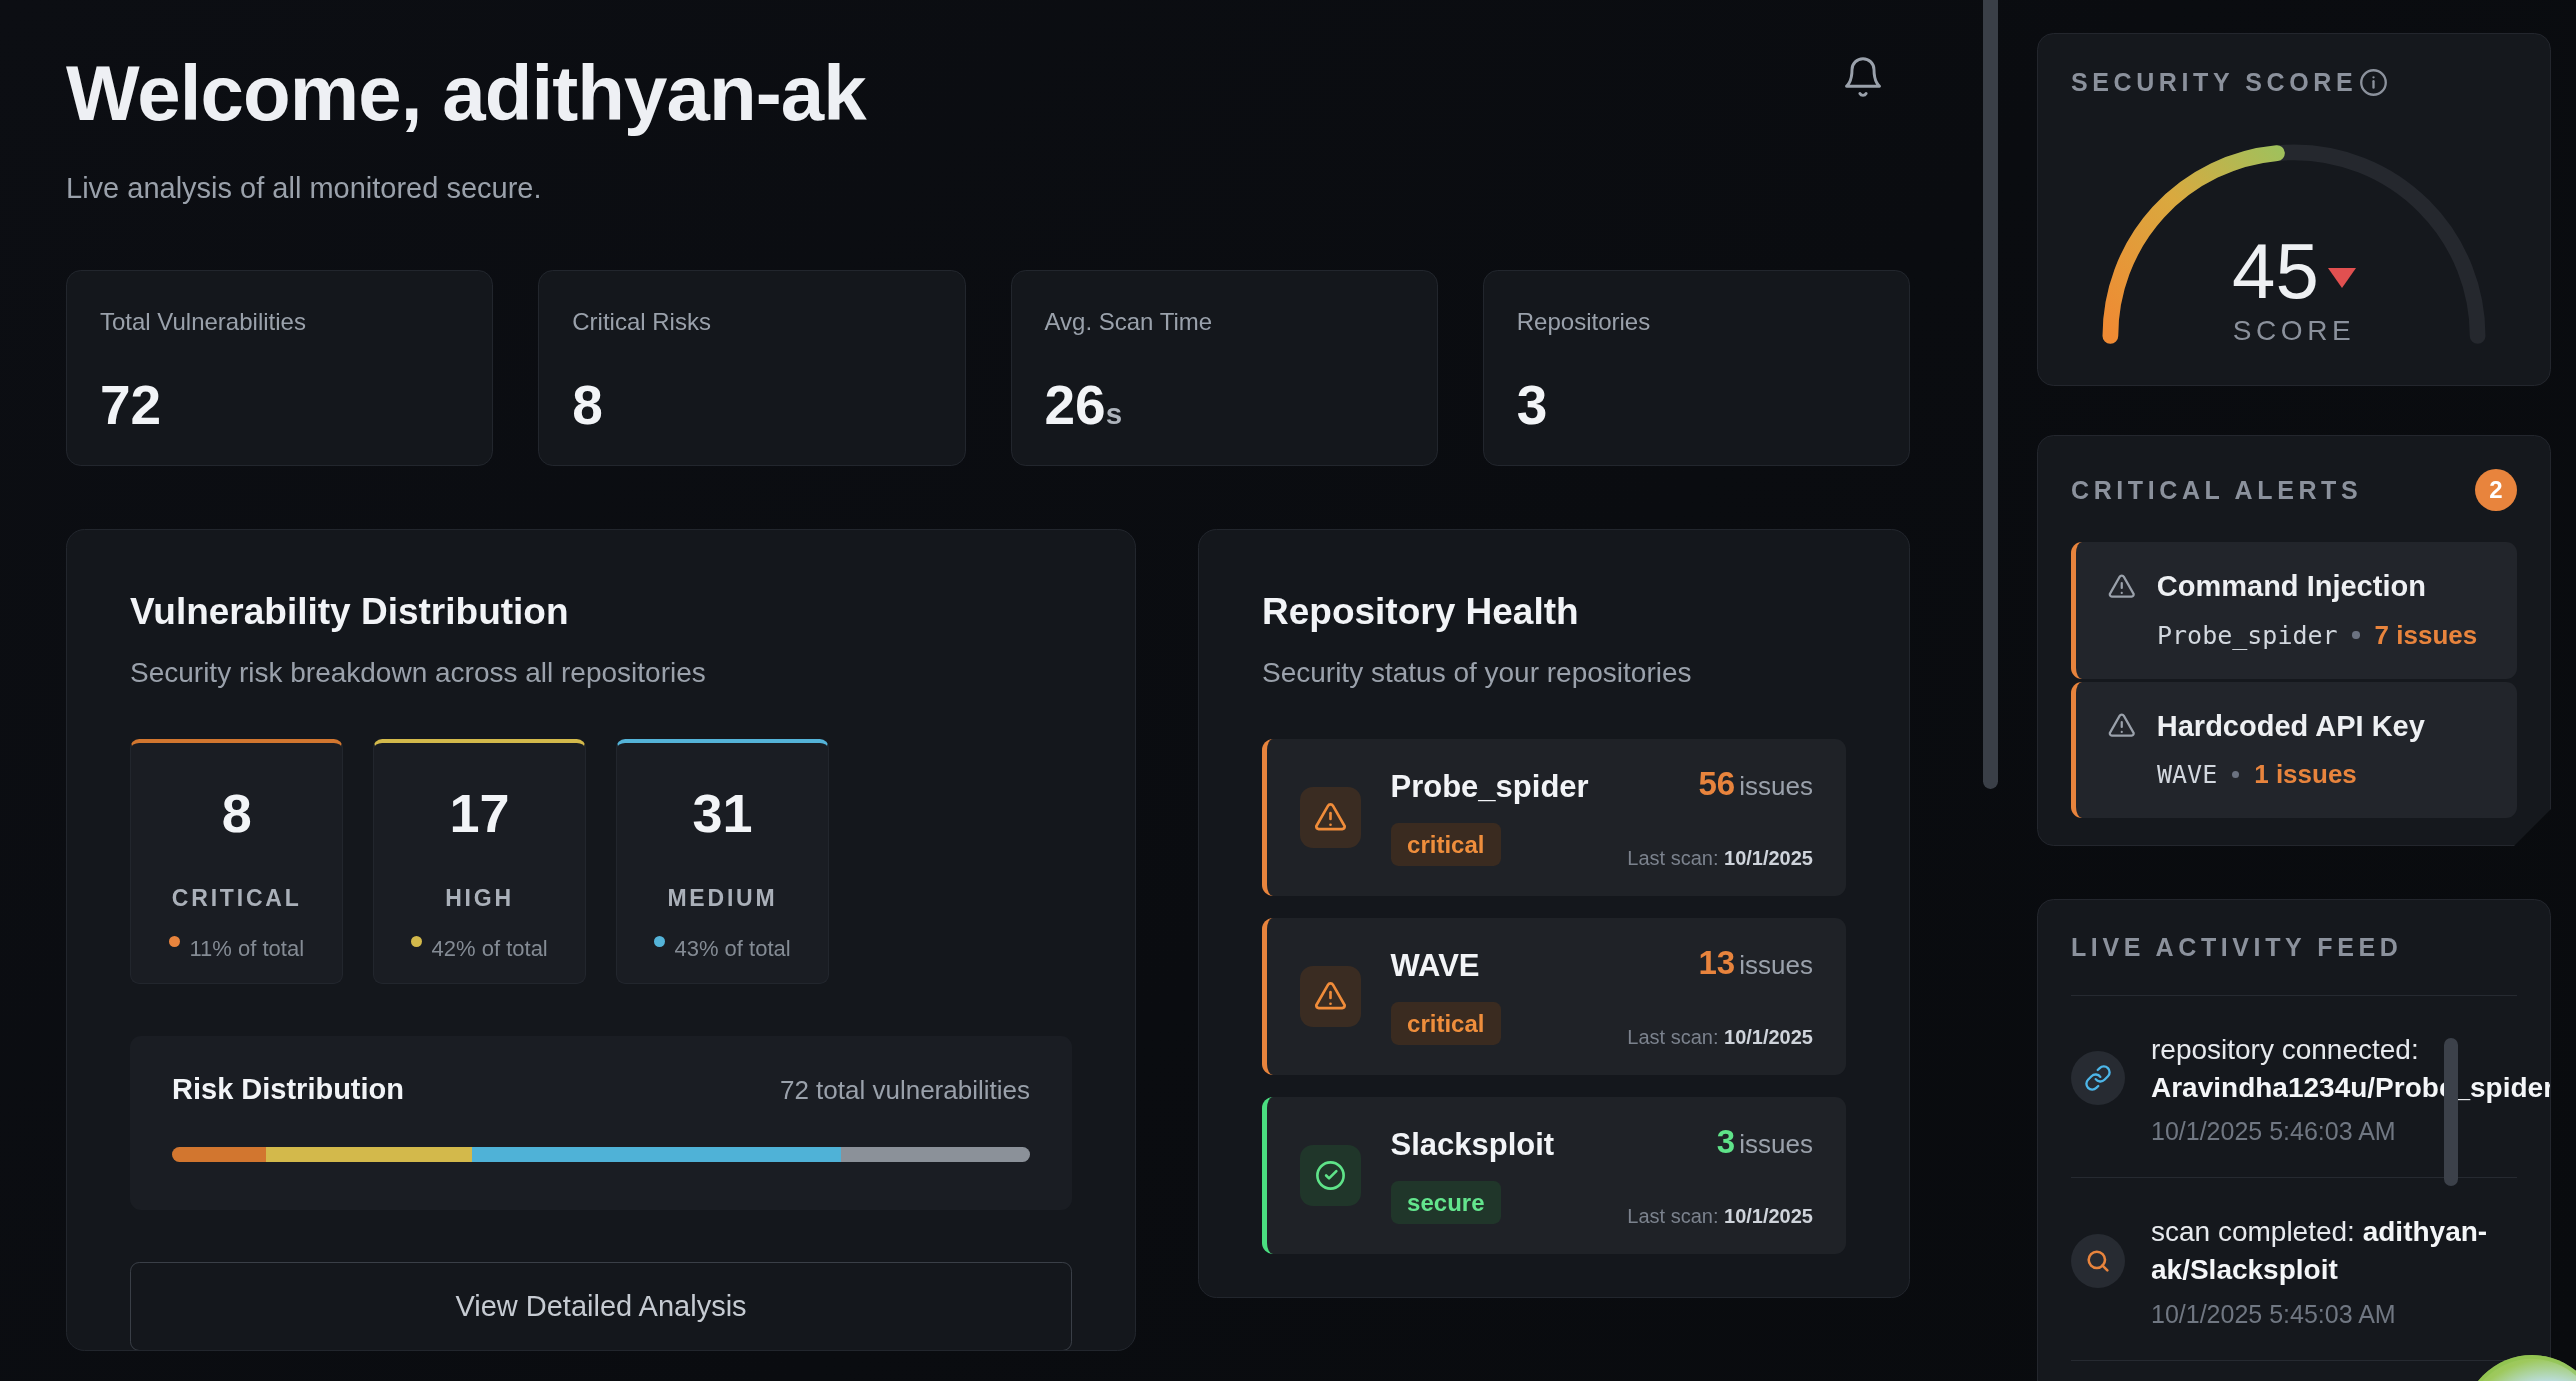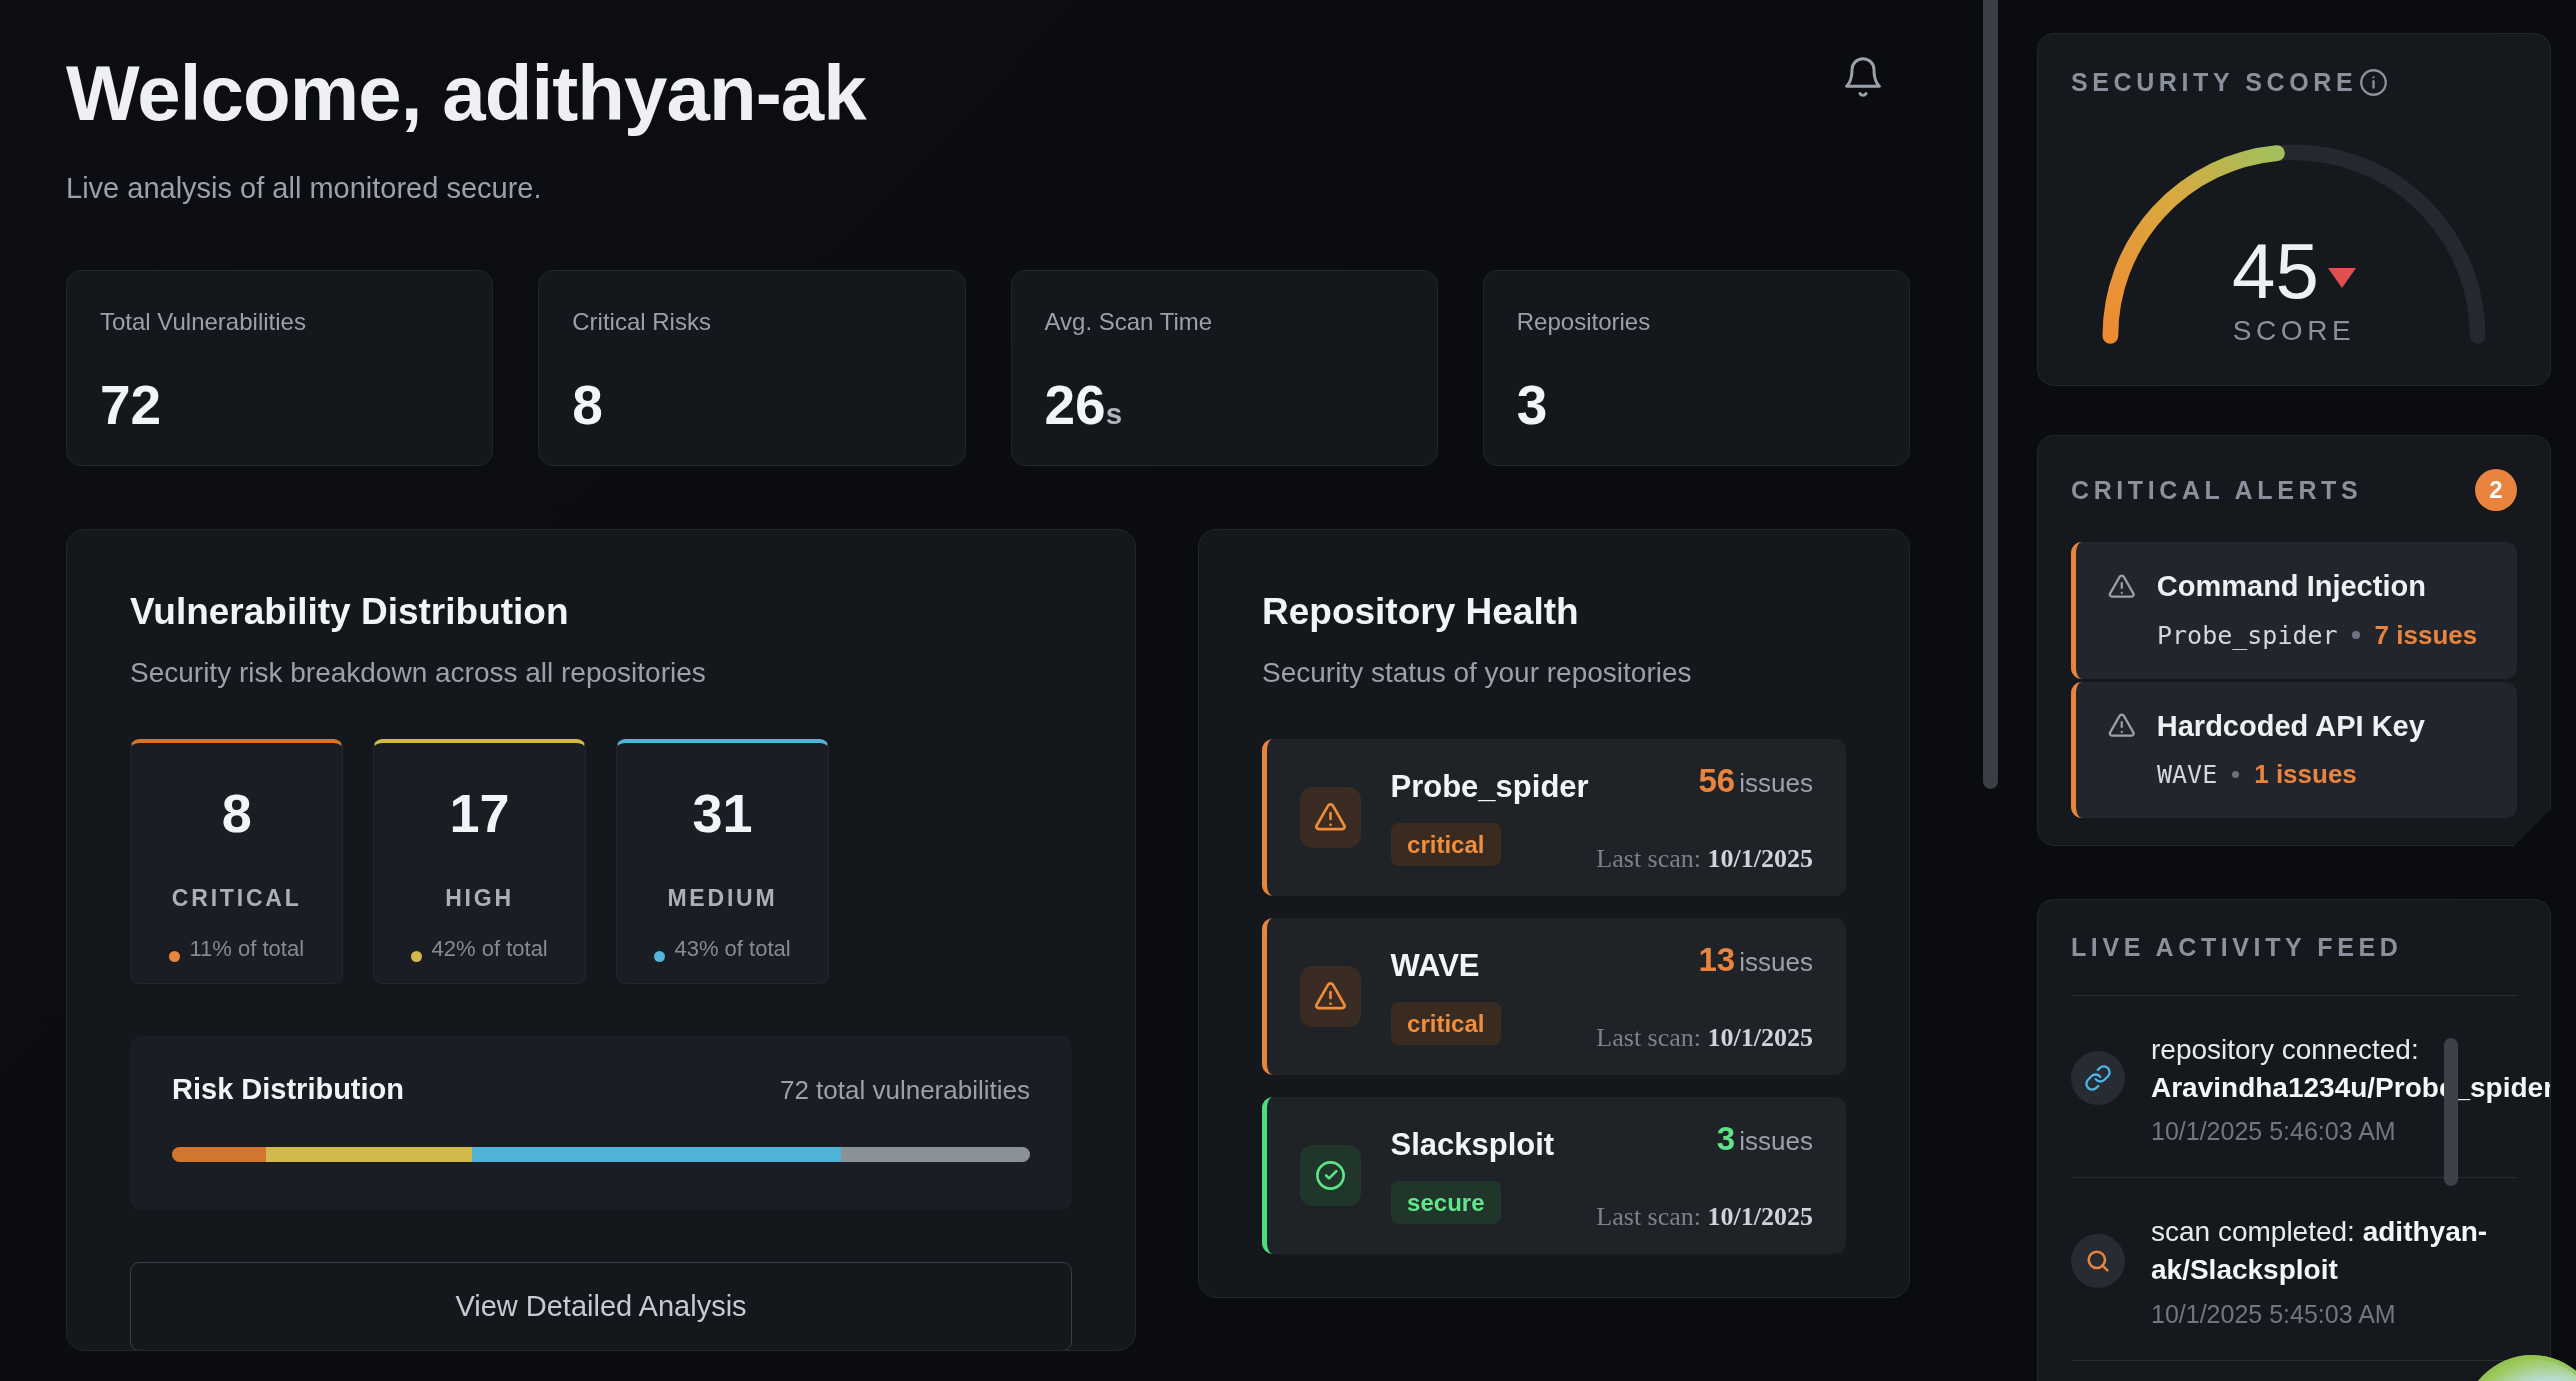--- a/index.html
+++ b/index.html
@@ -26,21 +26,21 @@
   .panel { background:#14171c; border:0.9px solid #22262d; border-radius:18.5px; padding:61px 63px; overflow:hidden; }
   .panel.vuln { width:1070px; height:822px; }
   .panel.repo { width:712px; height:769px; }
   .panel-title { font-size:37px; font-weight:700; color:#f2f4f7; }
   .panel-sub { margin-top:24px; font-size:28px; color:#9aa1ab; }
 
   .sev-grid { margin-top:50px; display:grid; grid-template-columns:repeat(4,1fr); gap:29.5px; }
   .sev-tile { height:245px; background:#1a1d23; border:0.9px solid #22262d; border-top:4.6px solid #888; border-radius:9.2px; text-align:center; padding-top:39px; }
   .sev-count { font-size:54px; font-weight:700; color:#f2f4f7; }
   .sev-label { margin-top:41px; font-size:23px; font-weight:700; letter-spacing:2.8px; color:#aab0b9; }
-  .sev-pct { margin-top:24px; font-size:22px; color:#848b94; display:flex; align-items:flex-end; justify-content:center; gap:9.2px; }
+  .sev-pct { margin-top:24px; font-size:22px; color:#848b94; display:flex; align-items:flex-start; justify-content:center; gap:9.2px; }
   .dot { width:11px; height:11px; border-radius:50%; display:inline-block; }
 
   .risk-tile { margin-top:52px; background:#1a1d23; border-radius:11px; padding:37px 42px 48px 42px; }
   .risk-head { display:flex; justify-content:space-between; align-items:baseline; }
   .risk-title { font-size:29px; font-weight:700; color:#f2f4f7; }
   .risk-total { font-size:26px; color:#9aa1ab; }
   .risk-bar { margin-top:41px; height:14.8px; border-radius:8.3px; overflow:hidden; display:flex; background:#2a2d34; }
   .risk-seg { height:100%; }
 
   .analysis-btn { margin-top:52px; width:100%; height:89px; background:transparent; border:0.9px solid #3a3f47; border-radius:9.2px;
@@ -53,21 +53,21 @@
   .repo-icon.ok { background:#20362a; }
   .repo-icon svg { width:35px; height:35px; }
   .repo-mid { margin-left:29.5px; flex:1; }
   .repo-name { font-size:31px; font-weight:700; color:#f2f4f7; }
   .badge { display:inline-block; margin-top:18.5px; padding:7.4px 16.6px; border-radius:7.4px; font-size:24px; font-weight:600; }
   .badge.critical { background:#3a2b20; color:#ef8e3c; }
   .badge.secure { background:#20362a; color:#63e58d; }
   .repo-right { text-align:right; }
   .issues-num { font-size:33px; font-weight:700; }
   .issues-word { font-size:26px; color:#9aa1ab; }
-  .last-scan { margin-top:44px; font-size:26px; color:#7b828d;font-family:Liberation Serif, serif; }
+  .last-scan { margin-top:44px; font-size:20px; color:#7b828d; }
   .last-scan b { color:#cfd4db; font-weight:600; }
 
   
   .main-scrollbar { position:absolute; left:1983px; top:0; width:14.8px; height:789px; background:#3a3f47; border-radius:0 0 7.4px 7.4px; cursor:pointer; }
 
   
   .sidebar { position:absolute; left:2037px; top:0; width:514px; height:1381px; }
   .side-card { background:#15181d; border:0.9px solid #23262d; border-radius:16.6px; padding:33px; overflow:hidden; position:relative; }
   .side-head { font-size:25px; font-weight:700; letter-spacing:4.6px; color:#8b919c; }
 

